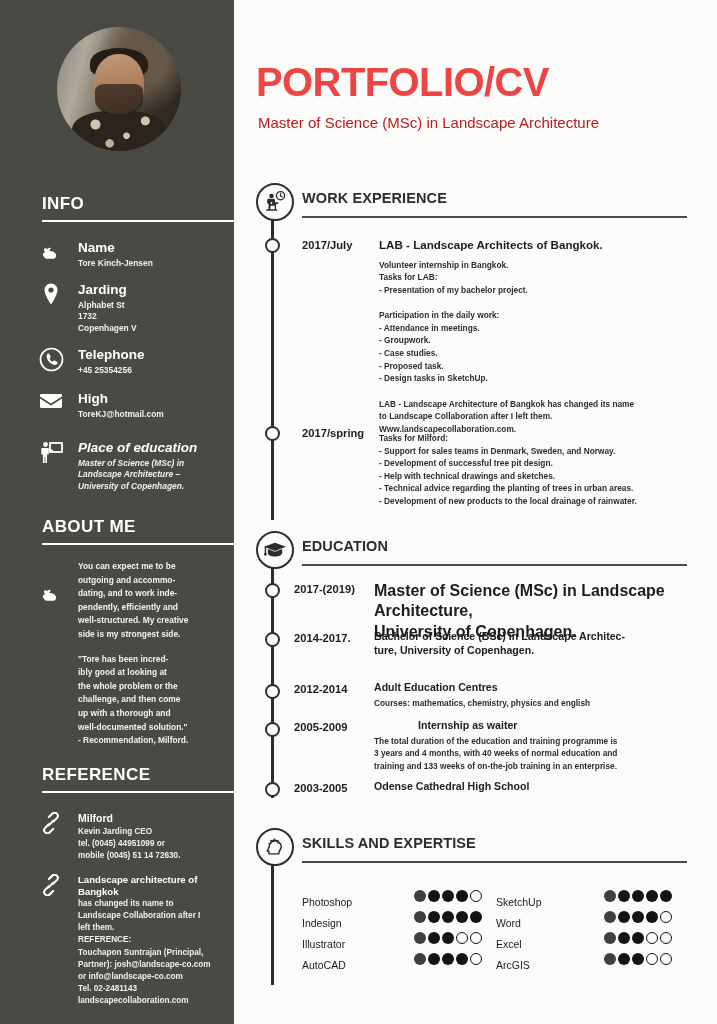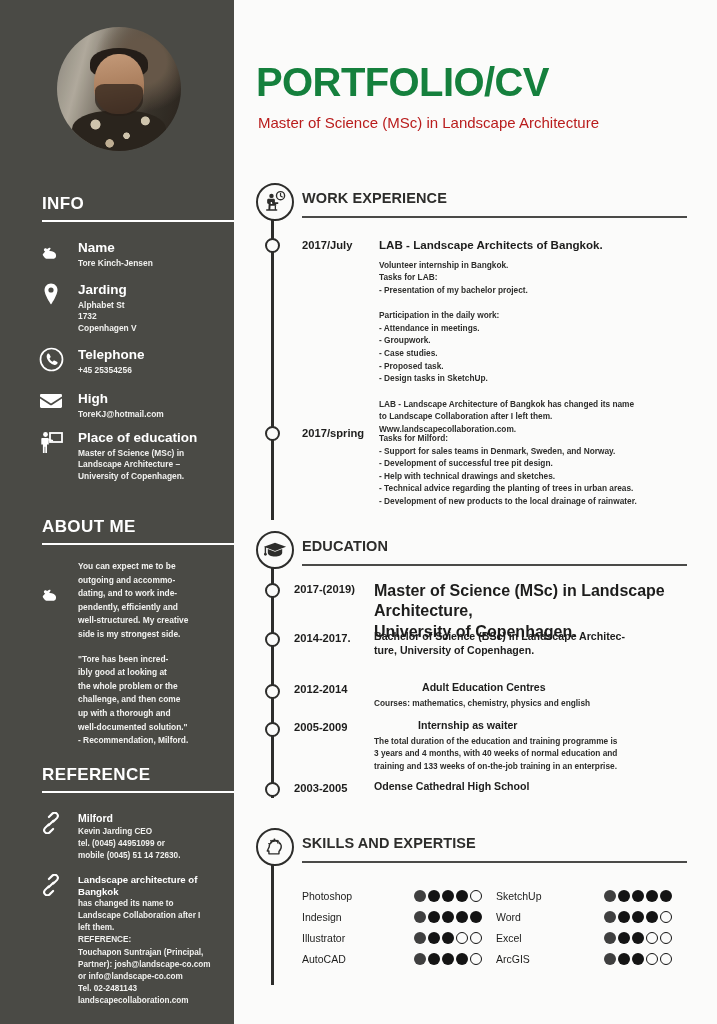--- a/index.html
+++ b/index.html
@@ -150,21 +150,21 @@
     left: 234px; top: 0;
     width: 483px; height: 1024px;
     background: #fbfbfa;
   }
   #title {
     position: absolute;
     left: 22px; top: 60px;
     font-size: 40px;
     font-weight: 700;
     letter-spacing: -0.6px;
-    color: #15803d;
+    color: #ef4444;
   }
   #subtitle {
     position: absolute;
     left: 24px; top: 114px;
     font-size: 15px;
     font-weight: 400;
     color: #b91c1c;
   }
 
   
@@ -246,21 +246,21 @@
   }
   .entry-body.tight { margin-top: 2px; }
 
   
   .skill-row {
     position: absolute;
     height: 20px;
   }
   .skill-name {
     position: absolute;
-    left: 0; top: 2px;
+    left: 0; top: 8px;
     font-size: 10.5px;
     font-weight: 400;
     color: #1d1d1c;
     white-space: nowrap;
   }
   .dots {
     position: absolute;
     top: 2px;
     display: flex;
     gap: 2px;
@@ -339,21 +339,21 @@
           <path d="M2 5.4 13 12.4 24 5.4V4.2c0-.7-.6-1.2-1.3-1.2H3.3C2.6 3 2 3.5 2 4.2z"></path>
           <path d="M2 7.6v8.2c0 .7.6 1.2 1.3 1.2h19.4c.7 0 1.3-.5 1.3-1.2V7.6l-10.4 6.6c-.4.2-.8.2-1.2 0z"></path>
         </svg>
       </span>
       <div class="sb-body">
         <div class="sb-title">High</div>
         <div class="sb-sub">ToreKJ@hotmail.com</div>
       </div>
     </div>
 
-    <div class="sb-row" style="top:430px;">
+    <div class="sb-row" style="top:440px;font-style:italic;">
       <span class="sb-icon">
         <svg width="26" height="26" viewBox="0 0 26 26" fill="#fff">
           <rect x="12" y="3" width="12" height="9" fill="none" stroke="#fff" stroke-width="1.8"></rect>
           <circle cx="7.5" cy="4.5" r="2.4"></circle>
           <path d="M5.3 8h4.4c.6 0 1 .4 1 1v5.4h-1.7V23H7.3v-6.2h-.7V23H4.9v-8.6H3.3V9c0-.6.5-1 1-1z"></path>
           <path d="M10.4 9.6 15 10.8" stroke="#fff" stroke-width="1.6"></path>
         </svg>
       </span>
       <div class="sb-body">
         <div class="sb-title">Place of education</div>
@@ -520,21 +520,21 @@
       <div class="entry-main" style="left:140px; top:0; width:330px;">
         <div class="entry-title" style="font-size:10.6px;">Bachelor of Science (BSc) in Landscape Architec-
 ture, University of Copenhagen.</div>
       </div>
     </div>
 
     <div class="node" style="top:684px;"></div>
     <div class="entry" style="top:681px; width:483px;">
       <span class="entry-date" style="left:60px; top:2px;">2012-2014</span>
       <div class="entry-main" style="left:140px; top:0; width:330px;">
-        <div class="entry-title" style="font-size:10.6px;margin-left:48px;">Adult Education Centres</div>
+        <div class="entry-title" style="font-size:10.6px;">Adult Education Centres</div>
         <div class="entry-body tight">Courses: mathematics, chemistry, physics and english</div>
       </div>
     </div>
 
     <div class="node" style="top:722px;"></div>
     <div class="entry" style="top:719px; width:483px;">
       <span class="entry-date" style="left:60px; top:2px;">2005-2009</span>
       <div class="entry-main" style="left:140px; top:0; width:335px;">
         <div class="entry-title" style="font-size:10.6px;padding-left:44px;">Internship as waiter</div>
         <div class="entry-body tight">The total duration of the education and training programme is

